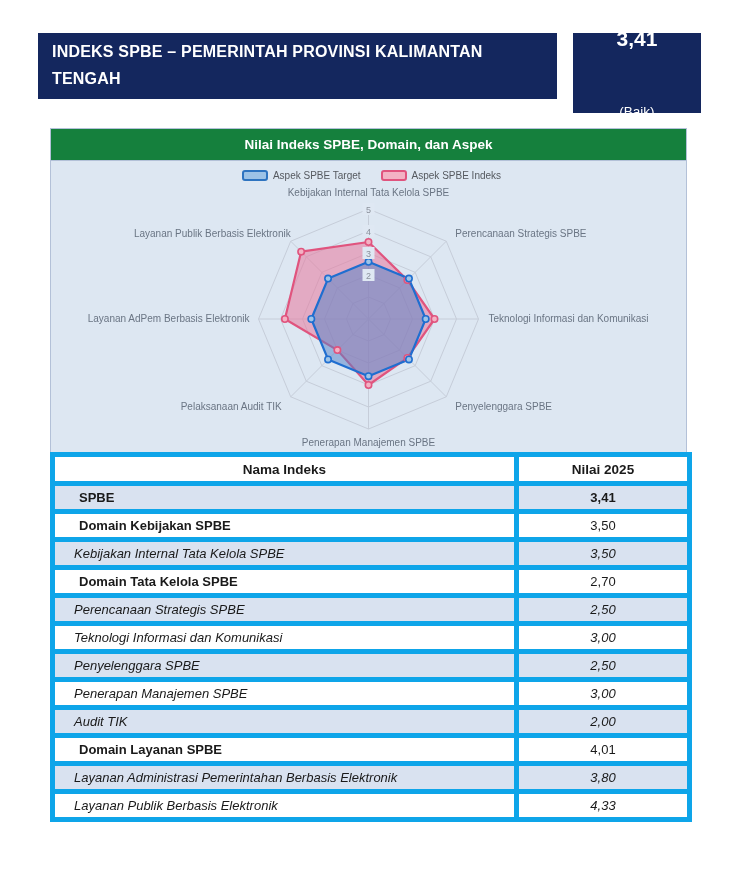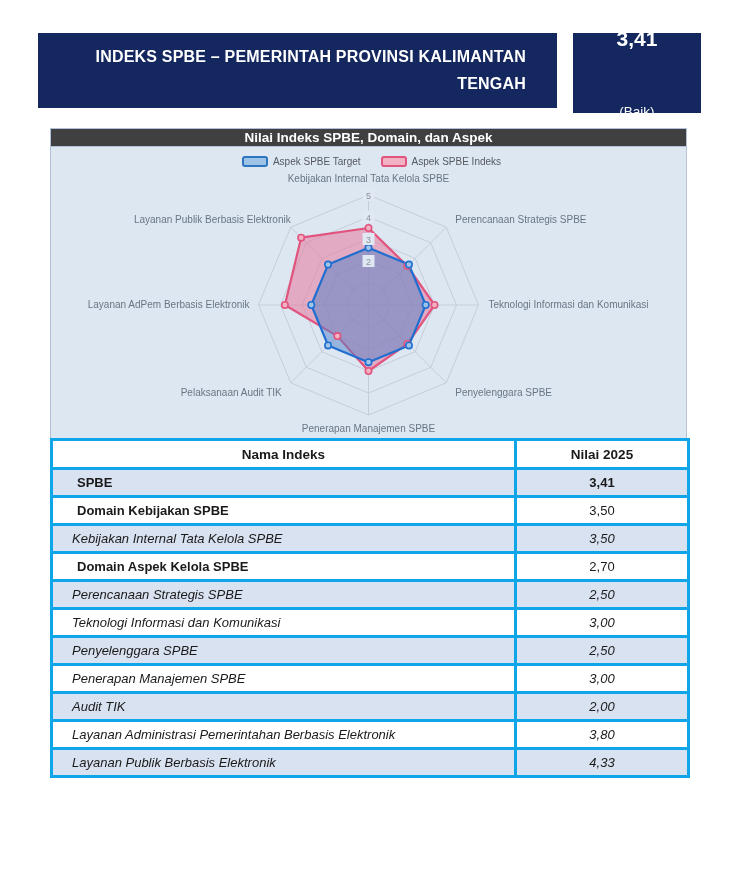--- a/index.html
+++ b/index.html
@@ -2,50 +2,50 @@
 <html><head>
 <meta charset="utf-8">
 <style>
   html,body{margin:0;padding:0;}
   body{
     width:737px;height:888px;position:relative;background:#ffffff;
     font-family:"Liberation Sans", sans-serif;color:#1a1a1a;overflow:hidden;
   }
   
   .title-box{
-    position:absolute;left:38px;top:33px;width:519px;height:75px;
+    position:absolute;left:38px;top:33px;width:519px;height:66px;
     background:#14275e;color:#ffffff;display:flex;align-items:center;
-    padding:0 14px;box-sizing:border-box;text-align:right;
+    padding:0 14px;box-sizing:border-box;
   }
   .title-box .t{font-weight:bold;font-size:16px;line-height:1.68;max-width:474px;letter-spacing:.2px;}
   .score-box{
     position:absolute;left:573px;top:33px;width:128px;height:80px;
     background:#14275e;color:#ffffff;display:flex;flex-direction:column;
     justify-content:center;align-items:center;gap:5px;
   }
   .score-value{font-size:21px;font-weight:bold;}
   .score-label{font-size:13.5px;margin-top:48px;}
   
   .panel{position:absolute;left:50px;top:128px;width:637px;}
   .panel-title{
-    height:18px;background:#404040;color:#ffffff;font-weight:bold;font-size:13.5px;
+    height:32px;background:#15803d;color:#ffffff;font-weight:bold;font-size:13.5px;
     display:flex;align-items:center;justify-content:center;
     border:1px solid #b3c1d8;border-bottom:none;box-sizing:border-box;
   }
   .chart-area{
     position:relative;height:292px;background:#dde7f2;
     border:1px solid #b3c1d8;border-bottom:none;box-sizing:border-box;
   }
   .legend{position:absolute;top:9px;left:6px;right:0;display:flex;justify-content:center;gap:20px;z-index:2;}
   .legend-item{display:flex;align-items:center;gap:5px;font-size:10px;color:#55595f;cursor:pointer;}
   .swatch{width:22px;height:7px;border-radius:3px;border:2px solid;}
   .chart-area svg{position:absolute;left:0;top:0;}
   
   table{width:100%;border-collapse:collapse;table-layout:fixed;}
-  th,td{border:3px solid #0ea5e9;height:28px;font-size:13px;padding:0;box-sizing:border-box;}
+  th,td{border:5px solid #0ea5e9;height:28px;font-size:13px;padding:0;box-sizing:border-box;}
   thead th{background:#ffffff;font-weight:bold;font-size:13.5px;text-align:center;height:29px;}
   td.name{text-align:left;padding-left:24px;}
   td.value{text-align:center;}
   tbody tr:nth-child(odd){background:#d9e2f0;}
   tbody tr:nth-child(even){background:#ffffff;}
   tr.row-total td{font-weight:bold;}
   tr.row-domain td.name{font-weight:bold;}
   tr.row-aspek td.name{font-style:italic;padding-left:19px;}
   tr.row-aspek td.value{font-style:italic;}
 </style>
@@ -144,21 +144,21 @@
         </tr>
         <tr class="row-domain">
           <td class="name">Domain Kebijakan SPBE</td>
           <td class="value">3,50</td>
         </tr>
         <tr class="row-aspek">
           <td class="name">Kebijakan Internal Tata Kelola SPBE</td>
           <td class="value">3,50</td>
         </tr>
         <tr class="row-domain">
-          <td class="name">Domain Aspek Kelola SPBE</td>
+          <td class="name">Domain Tata Kelola SPBE</td>
           <td class="value">2,70</td>
         </tr>
         <tr class="row-aspek">
           <td class="name">Perencanaan Strategis SPBE</td>
           <td class="value">2,50</td>
         </tr>
         <tr class="row-aspek">
           <td class="name">Teknologi Informasi dan Komunikasi</td>
           <td class="value">3,00</td>
         </tr>
@@ -167,20 +167,24 @@
           <td class="value">2,50</td>
         </tr>
         <tr class="row-aspek">
           <td class="name">Penerapan Manajemen SPBE</td>
           <td class="value">3,00</td>
         </tr>
         <tr class="row-aspek">
           <td class="name">Audit TIK</td>
           <td class="value">2,00</td>
         </tr>
+        <tr class="row-domain">
+          <td class="name">Domain Layanan SPBE</td>
+          <td class="value">4,01</td>
+        </tr>
         <tr class="row-aspek">
           <td class="name">Layanan Administrasi Pemerintahan Berbasis Elektronik</td>
           <td class="value">3,80</td>
         </tr>
         <tr class="row-aspek">
           <td class="name">Layanan Publik Berbasis Elektronik</td>
           <td class="value">4,33</td>
         </tr>
       </tbody>
   </table>

